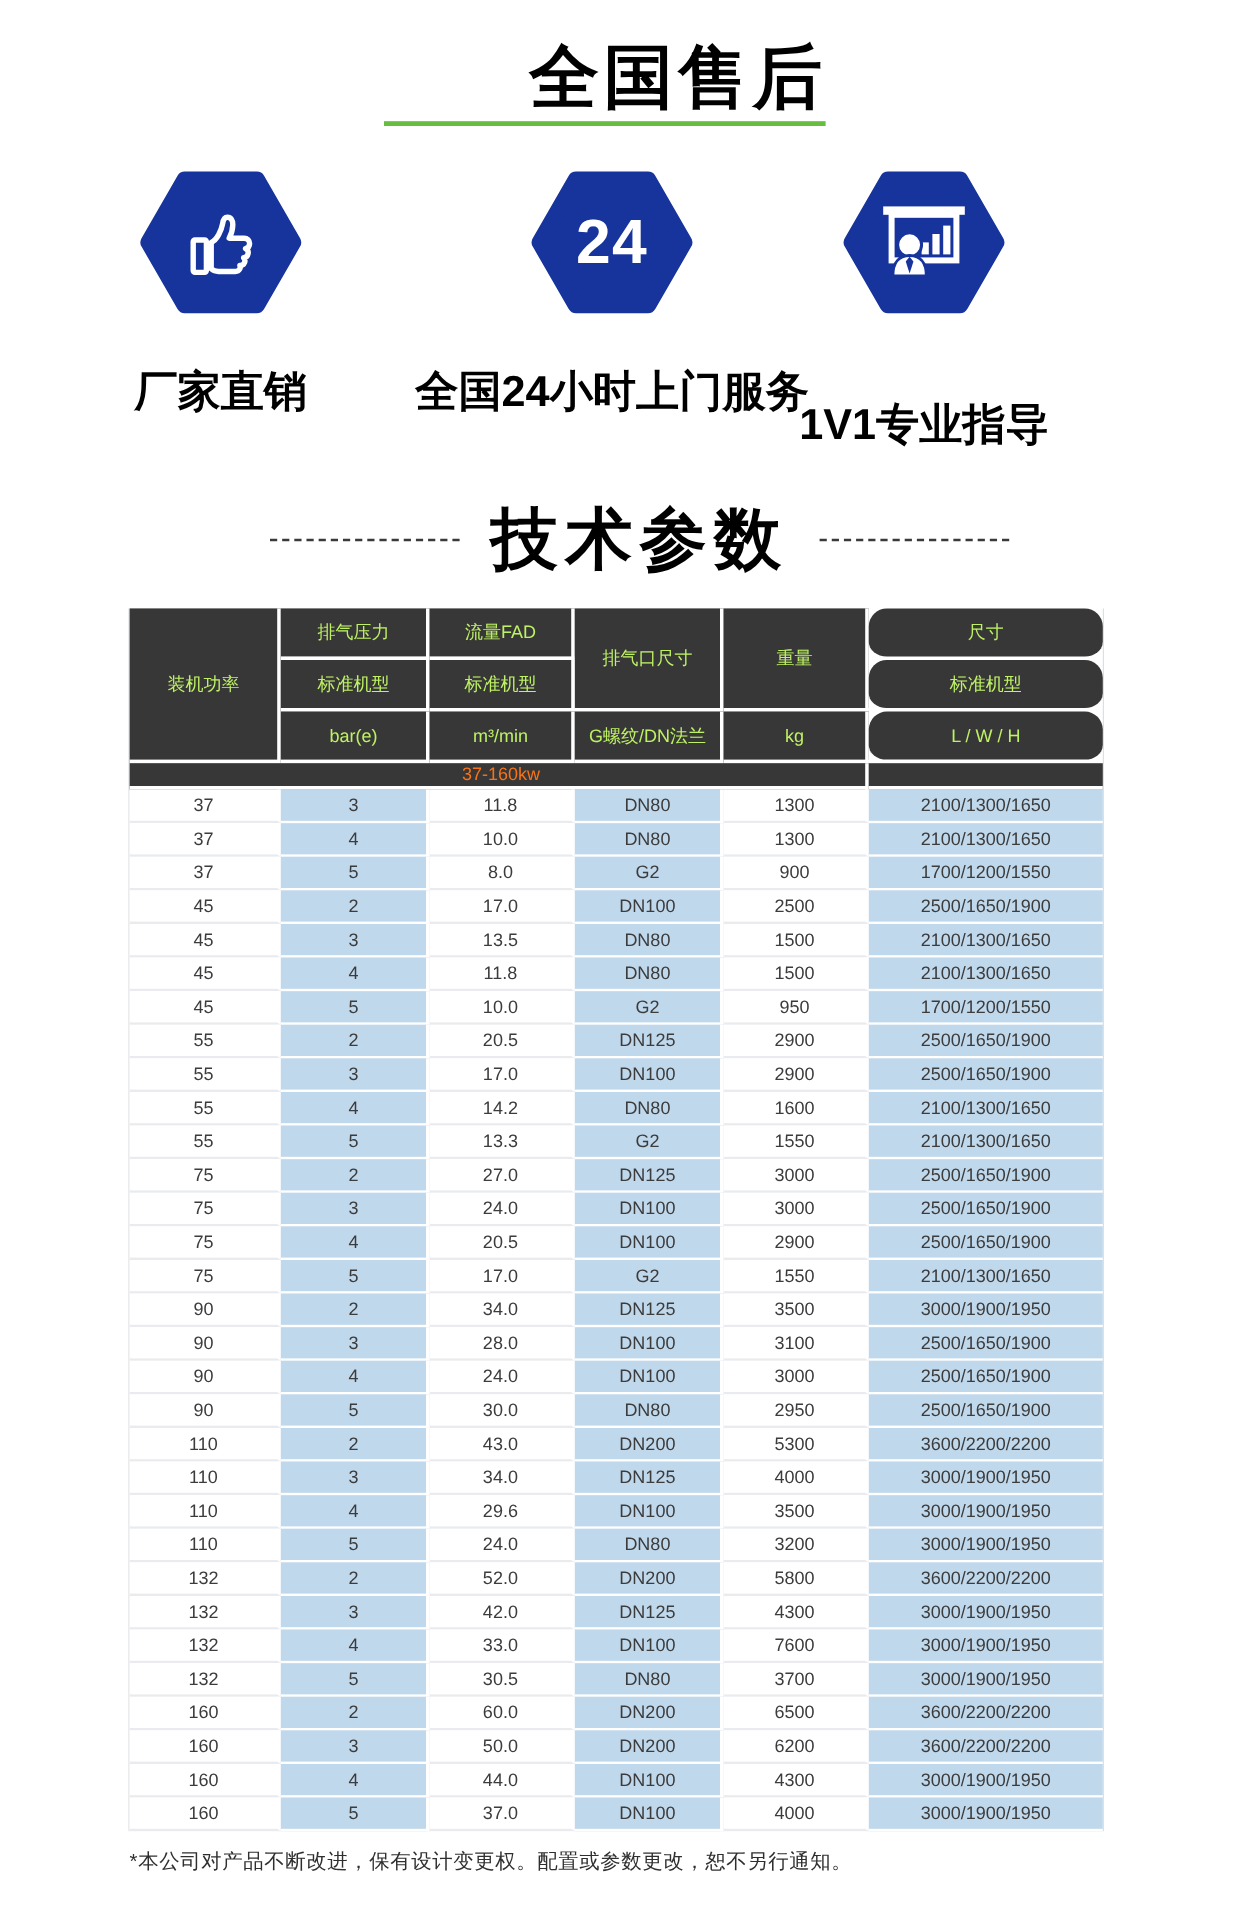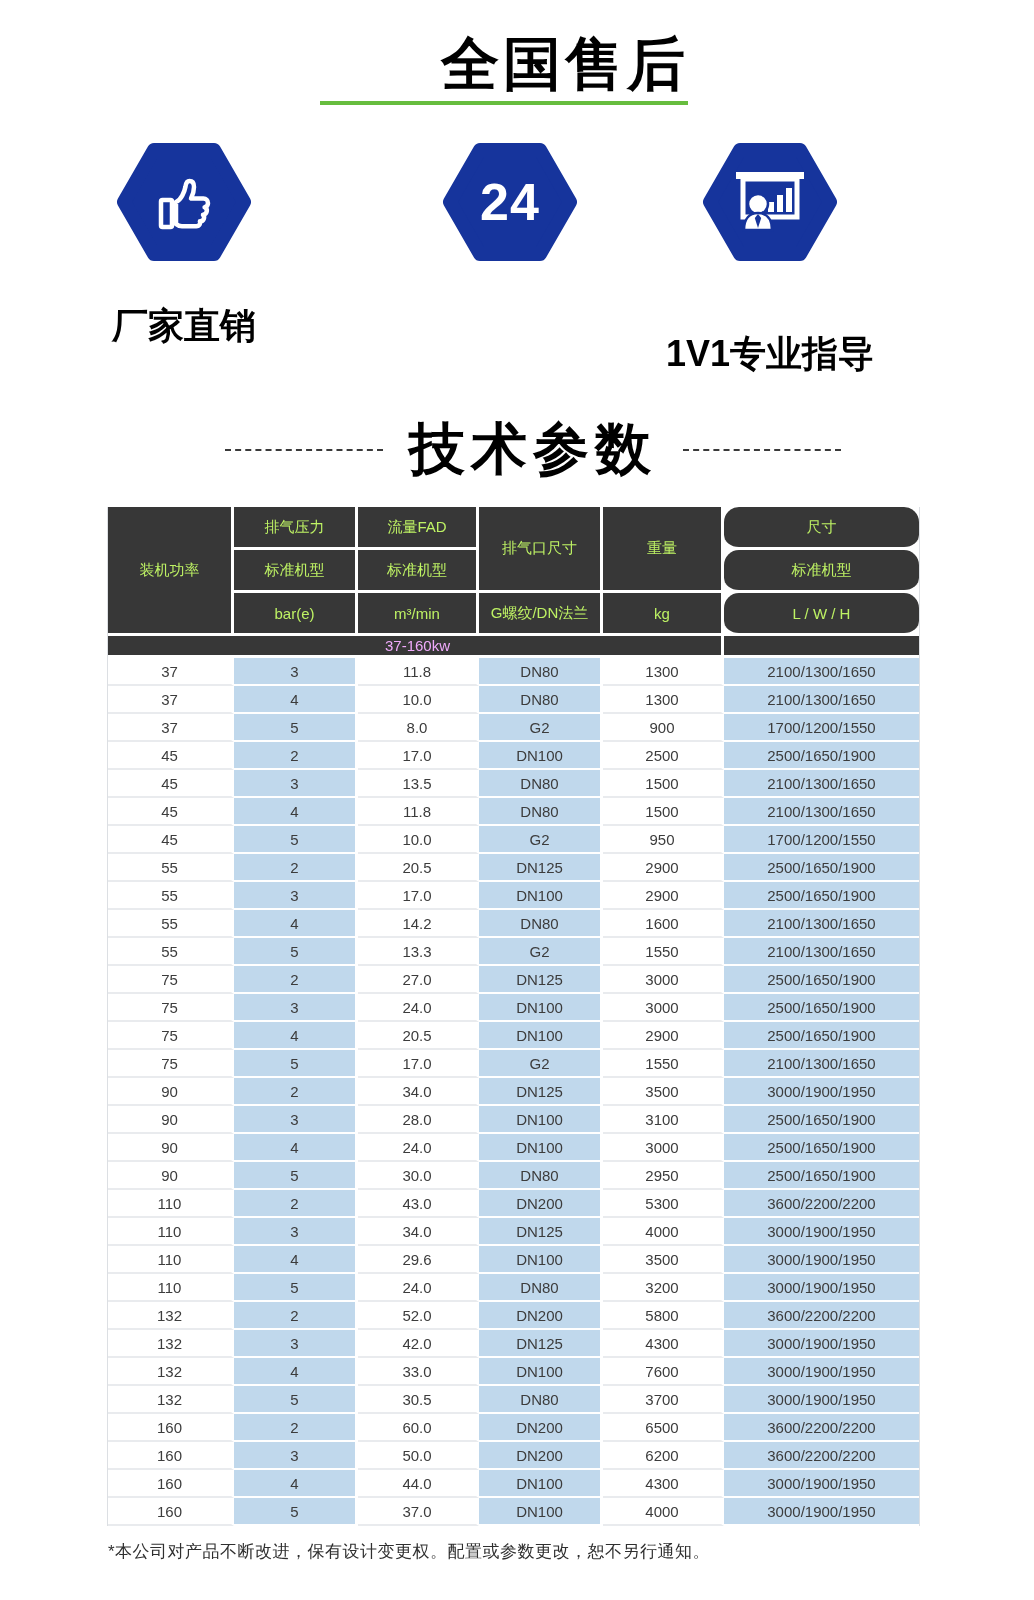--- a/index.html
+++ b/index.html
@@ -55,21 +55,21 @@
   }
   table.spec td{
     text-align:center;vertical-align:middle;overflow:hidden;
   }
   td.hd{
     background:var(--dark);color:#bef264;font-size:15px;height:43px;
     border-right:3px solid #fff;border-bottom:3px solid #fff;
   }
   td.hd.last{border-right:none;border-radius:15px;}
   td.band-cell{
-    background:var(--dark);color:#f0abfc;font-size:15px;height:22px;
+    background:var(--dark);color:#f97316;font-size:15px;height:22px;
     text-align:left;padding-left:6px;
     border-bottom:3px solid #fff;
   }
   td.band-gap{border-right:3px solid #fff;}
   tbody td{height:28px;font-size:15px;color:#3c3c3c;}
   tbody td.c-white{background:#fff;border-right:3px solid #fff;border-bottom:2px solid #e9ebee;}
   tbody td.c-blue{background:var(--ltblue);border-right:3px solid #fff;border-bottom:2px solid #fff;}
   tbody td:last-child{border-right:none;}
   
   .footnote{
@@ -102,20 +102,21 @@
 
 <div class="feature feature-2">
   <div class="hex">
     <svg class="hex-shape" width="140" height="124" viewBox="0 0 140 124">
       <polygon points="10,62 40,10 100,10 130,62 100,114 40,114" style="fill:var(--blue);stroke:var(--blue);" stroke-width="14" stroke-linejoin="round"></polygon>
     </svg>
     <div class="hex-content">
       <span class="badge-24">24</span>
     </div>
   </div>
+  <div class="feature-label">全国24小时上门服务</div>
 </div>
 
 <div class="feature feature-3">
   <div class="hex">
     <svg class="hex-shape" width="140" height="124" viewBox="0 0 140 124">
       <polygon points="10,62 40,10 100,10 130,62 100,114 40,114" style="fill:var(--blue);stroke:var(--blue);" stroke-width="14" stroke-linejoin="round"></polygon>
     </svg>
     <div class="hex-content">
       <svg width="80" height="80" viewBox="0 0 80 80">
         <rect x="6" y="10" width="68" height="7" fill="#fff"></rect>

